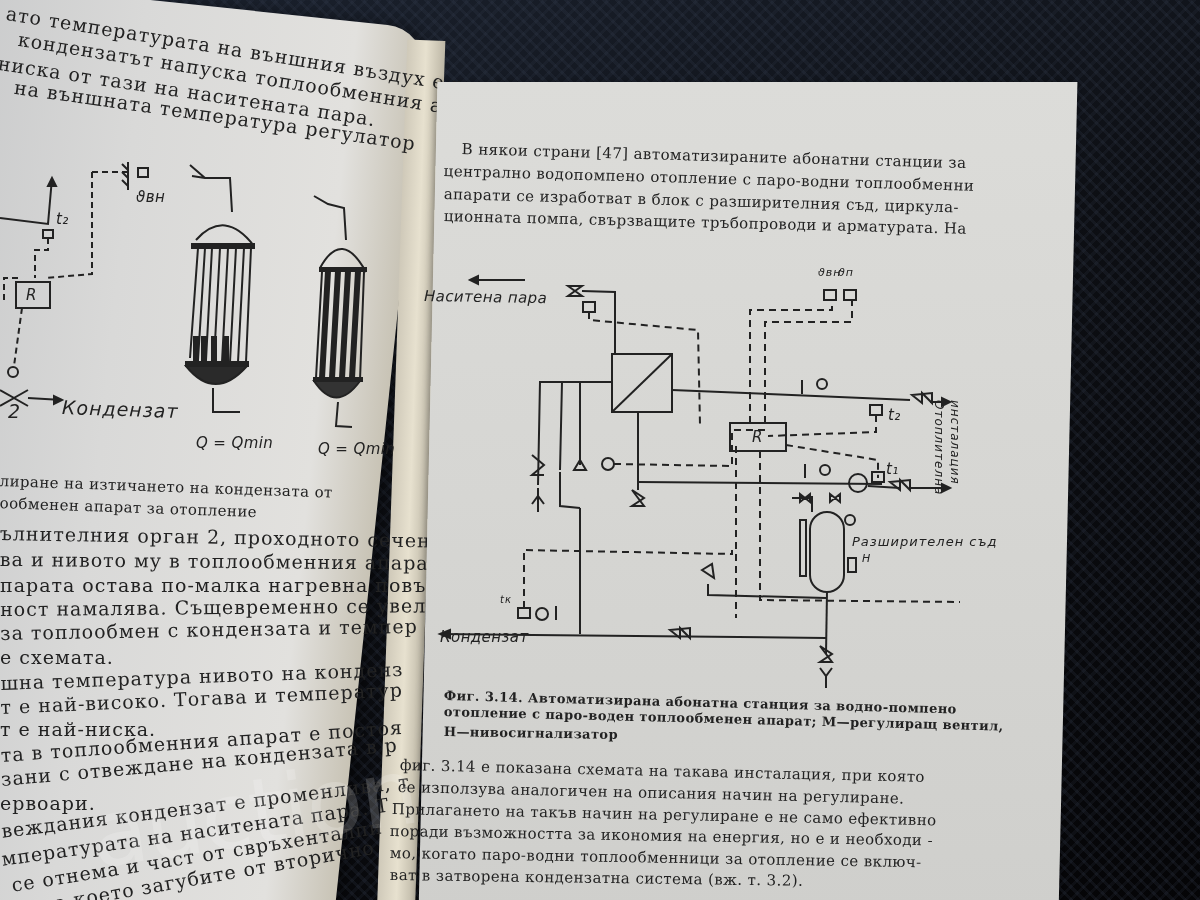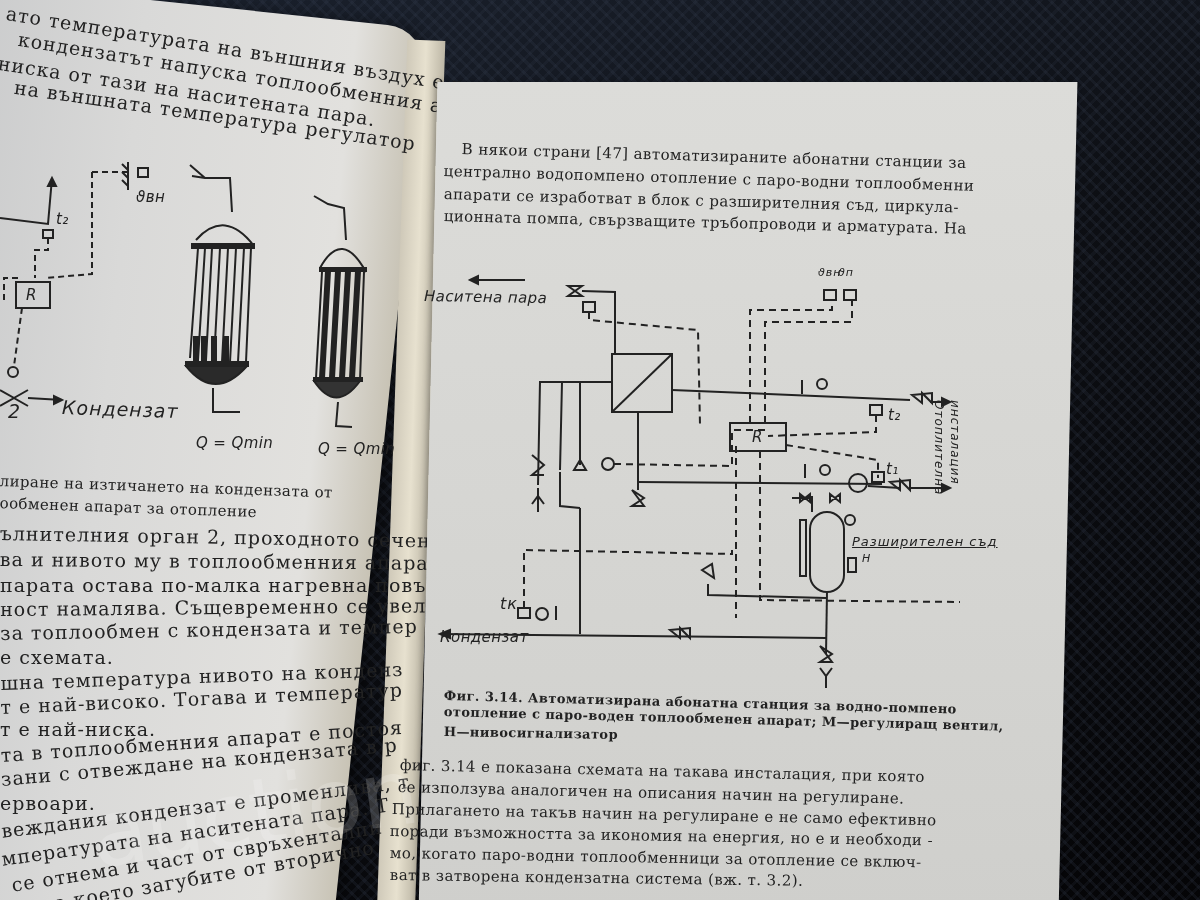--- a/index.html
+++ b/index.html
@@ -191,23 +191,23 @@
     </g>
   </svg>
   <div class="txt italic txt-sm" style="left:424px;top:288px;transform:rotate(1deg);">Наситена пара</div>
   <div class="txt italic" style="left:818px;top:266px;font-size:11px;">ϑвн</div>
   <div class="txt italic" style="left:838px;top:266px;font-size:11px;">ϑп</div>
   <div class="txt italic txt-sm" style="left:752px;top:428px;">R</div>
   <div class="txt italic txt-sm" style="left:888px;top:406px;">t₂</div>
   <div class="txt italic txt-sm" style="left:886px;top:460px;">t₁</div>
   <div class="txt italic" style="left:946px;top:400px;font-size:12px;transform:rotate(90deg);transform-origin:0 0;">Отоплителна</div>
   <div class="txt italic" style="left:962px;top:400px;font-size:12px;transform:rotate(90deg);transform-origin:0 0;">инсталация</div>
-  <div class="txt italic" style="left:852px;top:534px;font-size:13px;text-decoration:underline;">Разширителен съд</div>
+  <div class="txt italic" style="left:852px;top:534px;font-size:13px;">Разширителен съд</div>
   <div class="txt italic" style="left:862px;top:552px;font-size:11px;">H</div>
-  <div class="txt italic" style="left:500px;top:594px;font-size:16px;">tк</div>
+  <div class="txt italic" style="left:500px;top:594px;font-size:10px;">tк</div>
   <div class="txt italic txt-sm" style="left:440px;top:628px;">Кондензат</div>
 
   <div class="txt caption" style="left:444px;top:688px;transform:rotate(1.5deg);transform-origin:0 0;">Фиг. 3.14. Автоматизирана абонатна станция за водно-помпено</div>
   <div class="txt caption" style="left:444px;top:704px;transform:rotate(1.5deg);transform-origin:0 0;">отопление с паро-воден топлообменен апарат; M—регулиращ вентил,</div>
   <div class="txt caption" style="left:444px;top:724px;transform:rotate(1deg);transform-origin:0 0;">H—нивосигнализатор</div>
 
   <div class="txt txt-sm" style="left:400px;top:756px;transform:rotate(1.3deg);transform-origin:0 0;">фиг. 3.14 е показана схемата  на такава инсталация, при която</div>
   <div class="txt txt-sm" style="left:398px;top:778px;transform:rotate(1.3deg);transform-origin:0 0;">се използува аналогичен на описания начин на регулиране.</div>
   <div class="txt txt-sm" style="left:392px;top:800px;transform:rotate(1.2deg);transform-origin:0 0;">  Прилагането на такъв начин на регулиране е не само ефективно</div>
   <div class="txt txt-sm" style="left:390px;top:822px;transform:rotate(1deg);transform-origin:0 0;">поради възможността за икономия на енергия, но е и необходи -</div>

